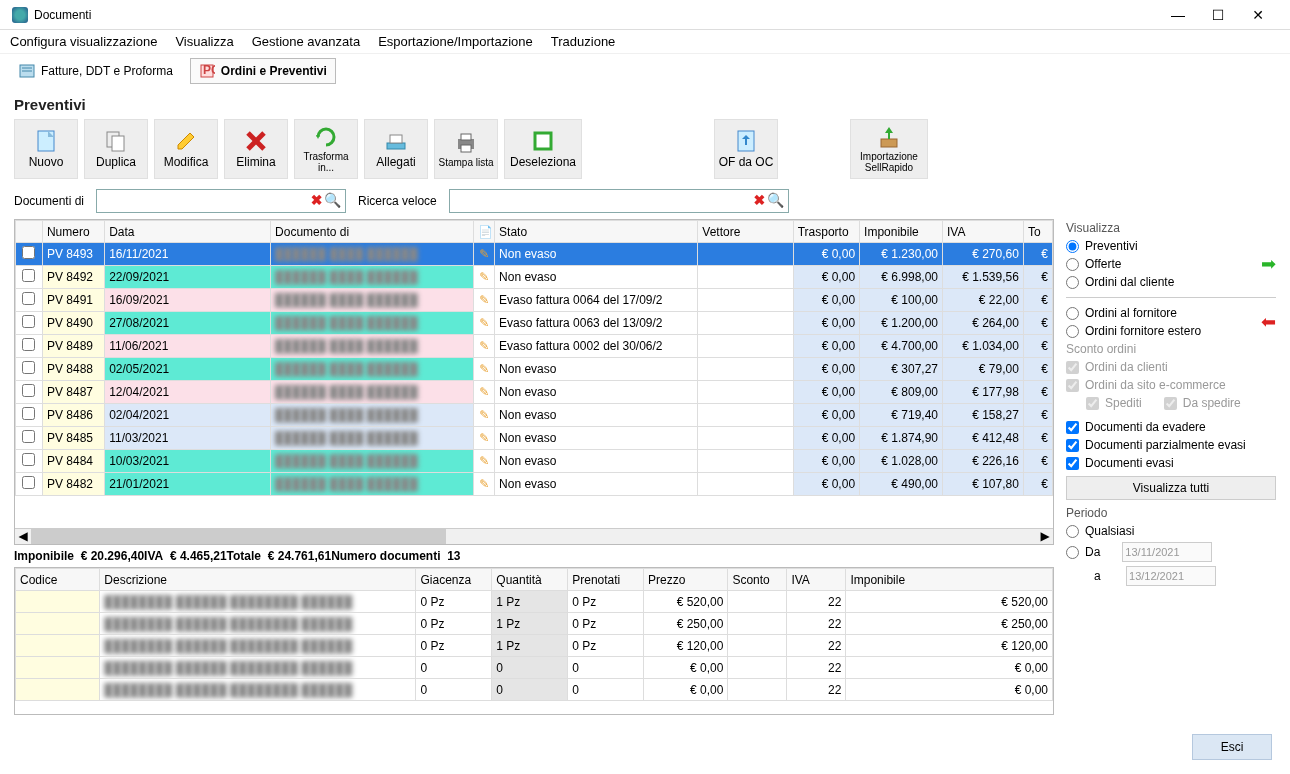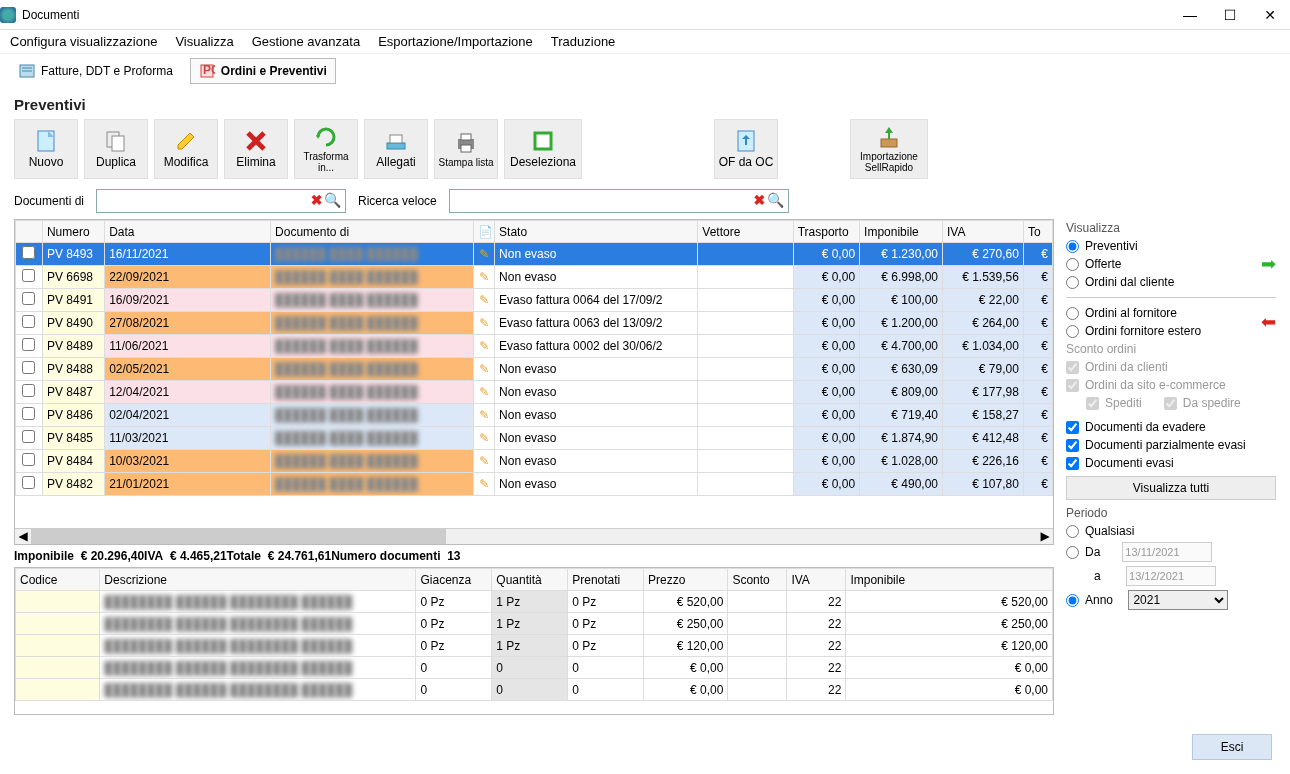--- a/index.html
+++ b/index.html
@@ -1,17 +1,17 @@
 <!DOCTYPE html>
 <html><head>
 <meta charset="utf-8">
 <style>
   * { box-sizing: border-box; margin: 0; padding: 0; font-family: "Segoe UI", Tahoma, sans-serif; font-size: 12px; }
   body { background: #fff; width: 1290px; height: 774px; overflow: hidden; color: #000; }
-  .titlebar { height: 30px; display: flex; align-items: center; padding: 0 0; border-bottom: 1px solid #ddd; }
+  .titlebar { height: 30px; display: flex; align-items: center; padding: 0 12px; border-bottom: 1px solid #ddd; }
   .titlebar .app-icon { width: 16px; height: 16px; background: radial-gradient(circle, #4aa 40%, #258 100%); border-radius: 3px; margin-right: 6px; }
   .titlebar .title { flex: 1; font-size: 12px; }
   .titlebar .win-btn { width: 40px; height: 28px; text-align: center; line-height: 28px; font-size: 14px; cursor: default; }
   .menubar { height: 24px; display: flex; align-items: center; padding: 0 10px; gap: 18px; border-bottom: 1px solid #f0f0f0; }
   .menubar span { font-size: 13px; cursor: default; }
   .tabs { display: flex; align-items: center; padding: 4px 10px; gap: 8px; }
   .tab { display: flex; align-items: center; gap: 6px; padding: 4px 8px; border: 1px solid transparent; cursor: default; font-size: 12px; }
   .tab.active { border: 1px solid #bbb; background: #fafafa; font-weight: bold; }
   .tab .tab-icon { width: 16px; height: 16px; }
   .heading { padding: 8px 14px 4px; font-size: 15px; font-weight: bold; color: #222; }
@@ -39,21 +39,21 @@
   .col-num { width: 60px; background: #fffde0; }
   .col-data { width: 160px; }
   .col-doc { width: 196px; }
   .col-pen { width: 20px; text-align:center; }
   .col-stato { width: 196px; }
   .col-vet { width: 92px; }
   .col-tras { width: 64px; text-align: right; }
   .col-imp { width: 80px; text-align: right; }
   .col-iva { width: 78px; text-align: right; }
   .col-tot { width: 28px; text-align: right; }
-  .bg-green { background: #fdba74; }
+  .bg-green { background: #5eead4; }
   .bg-pink { background: #fce0e8; }
   .bg-blue { background: #dce8f8; }
   .bg-yellow { background: #fffde0; }
   .blur { color: transparent; text-shadow: 0 0 5px #888; user-select:none; }
   .hscroll { height: 16px; background: #f0f0f0; border-top: 1px solid #ccc; display:flex; }
   .hscroll .thumb { width: 40%; background:#ccc; height:100%; margin-left:0;}
   .hscroll .arrow { width:16px; text-align:center; }
   .totals { display: flex; padding: 4px 0; font-size: 12px; font-weight: bold; }
   .totals span { font-weight: bold; }
   .detail-wrap { border: 1px solid #bbb; height: 148px; overflow: hidden;}
@@ -248,21 +248,21 @@
                 <td class="col-pen"><span class="pencil">✎</span></td>
                 <td class="col-stato">Non evaso</td>
                 <td class="col-vet"></td>
                 <td class="col-tras bg-blue">€ 0,00</td>
                 <td class="col-imp bg-blue">€ 1.230,00</td>
                 <td class="col-iva bg-blue">€ 270,60</td>
                 <td class="col-tot bg-blue">€</td>
               </tr>
               <tr>
                 <td class="col-chk"><input type="checkbox" style=""></td>
-                <td class="col-num bg-yellow">PV 6698</td>
+                <td class="col-num bg-yellow">PV 8492</td>
                 <td class="col-data bg-green">22/09/2021</td>
                 <td class="col-doc bg-green"><span class="blur">██████ ████ ██████</span></td>
                 <td class="col-pen"><span class="pencil">✎</span></td>
                 <td class="col-stato">Non evaso</td>
                 <td class="col-vet"></td>
                 <td class="col-tras bg-blue">€ 0,00</td>
                 <td class="col-imp bg-blue">€ 6.998,00</td>
                 <td class="col-iva bg-blue">€ 1.539,56</td>
                 <td class="col-tot bg-blue">€</td>
               </tr>
@@ -307,21 +307,21 @@
               </tr>
               <tr>
                 <td class="col-chk"><input type="checkbox" style=""></td>
                 <td class="col-num bg-yellow">PV 8488</td>
                 <td class="col-data bg-green">02/05/2021</td>
                 <td class="col-doc bg-green"><span class="blur">██████ ████ ██████</span></td>
                 <td class="col-pen"><span class="pencil">✎</span></td>
                 <td class="col-stato">Non evaso</td>
                 <td class="col-vet"></td>
                 <td class="col-tras bg-blue">€ 0,00</td>
-                <td class="col-imp bg-blue">€ 630,09</td>
+                <td class="col-imp bg-blue">€ 307,27</td>
                 <td class="col-iva bg-blue">€ 79,00</td>
                 <td class="col-tot bg-blue">€</td>
               </tr>
               <tr>
                 <td class="col-chk"><input type="checkbox" style=""></td>
                 <td class="col-num bg-yellow">PV 8487</td>
                 <td class="col-data bg-pink">12/04/2021</td>
                 <td class="col-doc bg-pink"><span class="blur">██████ ████ ██████</span></td>
                 <td class="col-pen"><span class="pencil">✎</span></td>
                 <td class="col-stato">Non evaso</td>
@@ -535,18 +535,17 @@
       </div>
     <button class="btn-vis">Visualizza tutti</button>
     <div class="panel-title">Periodo</div>
     <div class="period">
       <div class="radio-row">
           <input type="radio" style="">
           <span>Qualsiasi</span>
         </div>
       <div class="radio-row"><input type="radio" style=""><span>Da</span>&nbsp;&nbsp;&nbsp;<input type="text" disabled="" value="13/11/2021" style=""></div>
       <div class="radio-row" style="padding-left:28px;"><span>a</span>&nbsp;&nbsp;&nbsp;&nbsp;<input type="text" disabled="" value="13/12/2021" style=""></div>
-      <div class="radio-row"><input type="radio" checked="" style=""><span>Anno</span>&nbsp;<select><option>2021</option></select></div>
     </div>
   </div>
 </div>
 
 <button class="esci">Esci</button>
 
 </body></html>

